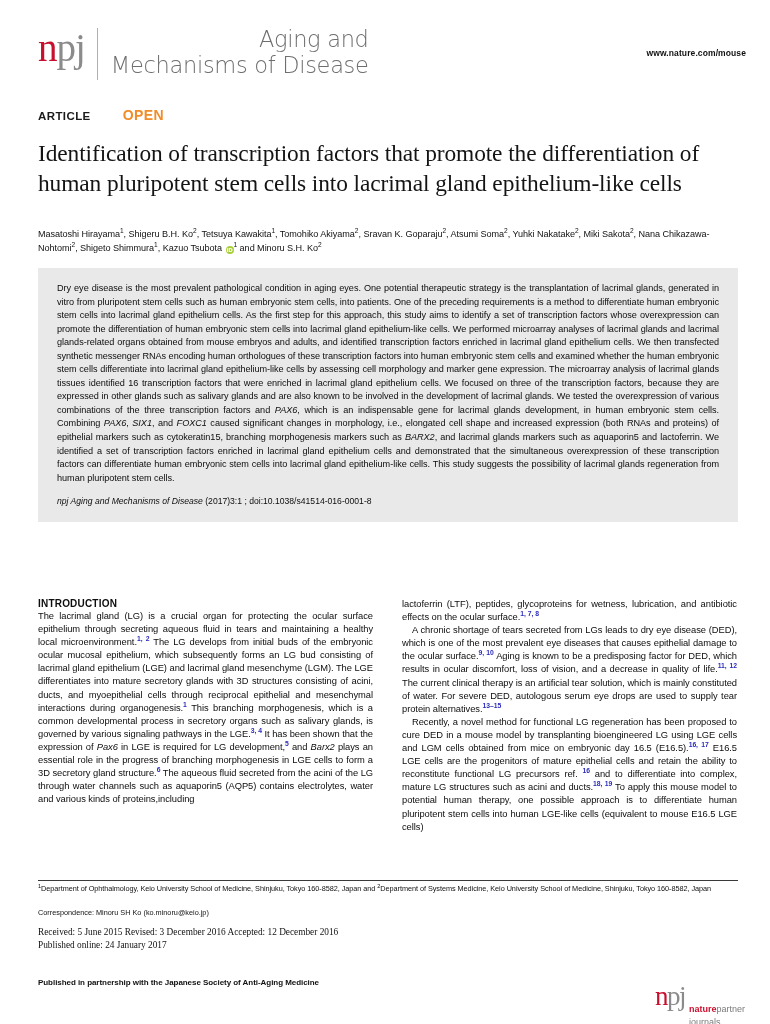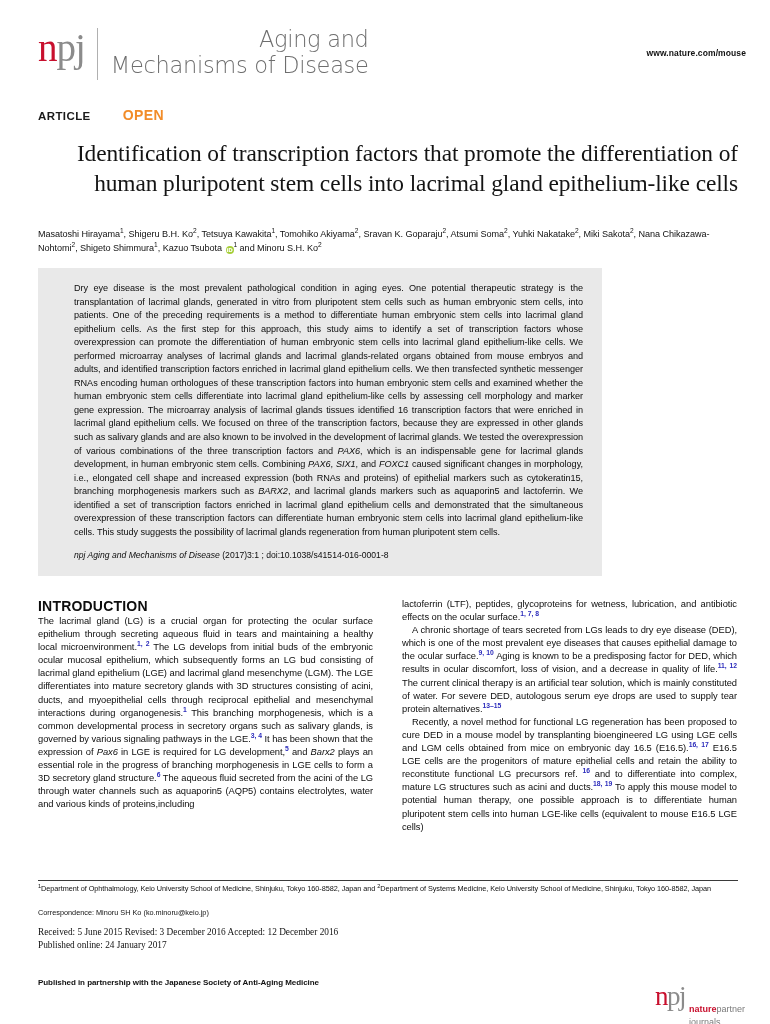--- a/index.html
+++ b/index.html
@@ -94,21 +94,20 @@
     position: absolute;
     left: 38px;
     top: 122px;
     width: 700px;
     font-family: "Liberation Serif", serif;
     font-size: 23.4px;
     line-height: 30px;
     font-weight: normal;
     color: #141414;
     letter-spacing: -0.1px;
-    text-align: right;
   }
 
   
   .authors {
     position: absolute;
     left: 38px;
     top: 228px;
     width: 700px;
     font-size: 9.1px;
     line-height: 13.6px;
@@ -130,23 +129,23 @@
     vertical-align: -1px;
     margin: 0 0px 0 1px;
     font-family: "DejaVu Sans", sans-serif;
   }
 
   
   .abstract-box {
     position: absolute;
     left: 38px;
     top: 268px;
-    width: 564px;
+    width: 700px;
     background: #e9e9e9;
-    padding: 14px 19px 15px 36px;
+    padding: 14px 19px 15px 19px;
   }
   .abstract-text {
     font-size: 9.15px;
     line-height: 13.55px;
     text-align: justify;
     color: #0d0d0d;
     letter-spacing: -0.04px;
     margin: 0;
   }
   .abstract-text i { font-style: italic; }
@@ -164,21 +163,21 @@
     left: 38px;
     top: 598px;
     width: 700px;
     display: flex;
     gap: 29px;
   }
   .col {
     width: 335px;
   }
   .sec-head {
-    font-size: 14px;
+    font-size: 10px;
     font-weight: bold;
     letter-spacing: 0.2px;
     margin: 0 0 1px 0;
     color: #0d0d0d;
   }
   .body-p {
     font-size: 9.35px;
     line-height: 13.1px;
     text-align: justify;
     margin: 0;

